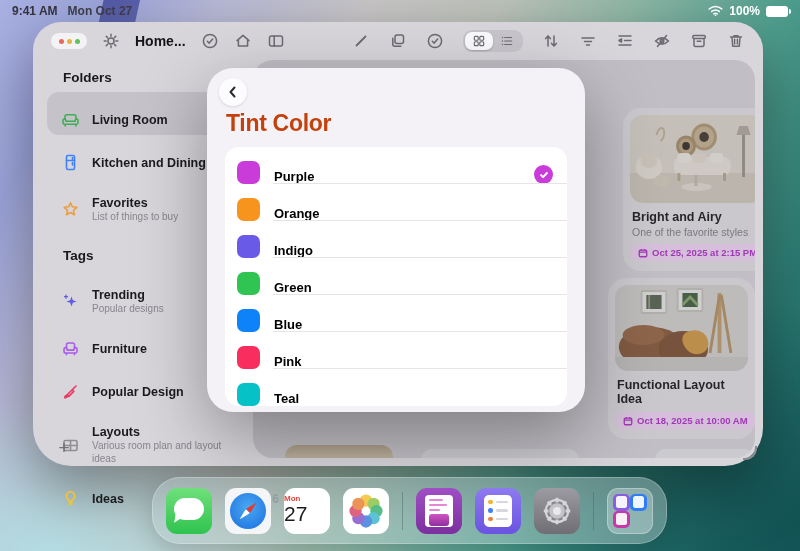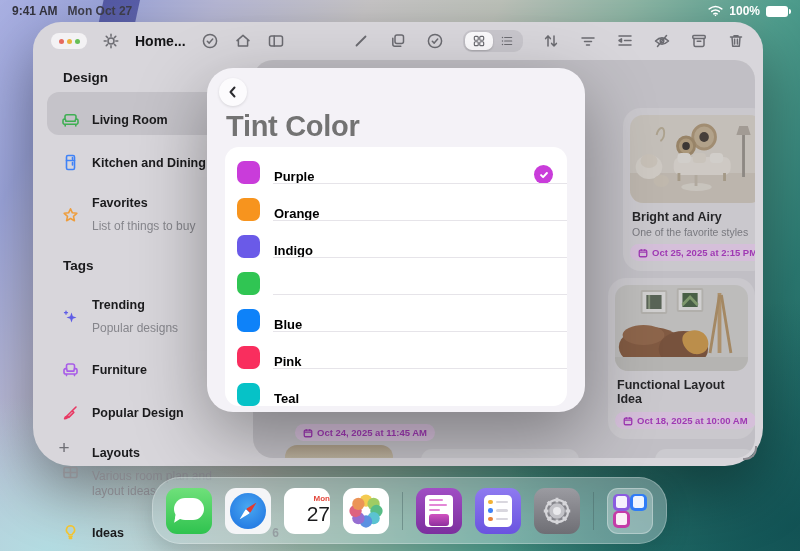--- a/index.html
+++ b/index.html
@@ -41,21 +41,21 @@
 
   
   .sidebar{position:absolute;left:14px;top:38px;width:240px;bottom:0;font-size:12.5px;}
   .side-header{font-size:13.5px;font-weight:700;color:#19191b;margin:10px 0 7px 16px;}
   .side-row{display:flex;align-items:center;padding:18px 10px 6px 10px;border-radius:12px;position:relative;}
   .side-row.sel{background:#c5c3c9;}
   .side-ic{width:26px;display:flex;justify-content:center;margin-right:9px;flex:none;}
   .side-ic svg{width:19px;height:19px;fill:none;stroke-width:1.6;stroke-linecap:round;stroke-linejoin:round;}
   .side-txt{min-width:0;}
   .side-label{font-weight:700;color:#1b1b1d;white-space:nowrap;}
-  .side-sub{font-size:12px;color:#86868c;line-height:1.25;margin-top:9px;}
+  .side-sub{font-size:10px;color:#86868c;line-height:1.25;margin-top:1px;}
   .side-count{position:absolute;right:8px;font-size:12px;color:#77777d;font-weight:600;}
   .side-plus{position:absolute;left:6px;bottom:6px;width:22px;height:22px;color:#6f6f75;font-size:19px;line-height:20px;text-align:center;}
 
   
   .content{position:absolute;left:220px;top:38px;right:8px;bottom:8px;background:#d2d0d5;border-radius:20px;overflow:hidden;}
   .scrim{position:absolute;inset:0;background:rgba(90,90,96,.14);z-index:3;}
   .badge{display:inline-flex;align-items:center;gap:4px;background:#e9d0ee;color:#ab34c1;font-weight:700;font-size:9.5px;padding:3px 8px;border-radius:9px;white-space:nowrap;}
   .badge svg{width:10px;height:10px;stroke:#ab34c1;fill:none;stroke-width:1.6;}
   .mid-badge{position:absolute;left:42px;top:364px;}
   .mid-plus{position:absolute;left:44px;top:386px;color:#717176;font-size:20px;}
@@ -70,42 +70,42 @@
   .card-sub{font-size:10.5px;color:#7e7e84;margin:2px 2px 0 2px;}
   .card .badge{margin:6px 0 0 0;}
 
   
   .rhandle{position:absolute;right:6px;bottom:6px;width:14px;height:14px;border-right:2.5px solid #8e8c92;border-bottom:2.5px solid #8e8c92;border-bottom-right-radius:12px;}
 
   
   .popup{position:absolute;left:207px;top:68px;width:378px;height:344px;background:#f4f2f7;border-radius:26px;box-shadow:0 24px 70px rgba(0,0,0,.35);z-index:10;}
   .back-btn{position:absolute;left:12px;top:10px;width:28px;height:28px;border-radius:50%;background:#fcfbfd;box-shadow:0 1px 3px rgba(0,0,0,.12);display:flex;align-items:center;justify-content:center;}
   .back-btn svg{width:12px;height:12px;stroke:#2a2a2e;fill:none;stroke-width:2;stroke-linecap:round;stroke-linejoin:round;}
-  .popup-title{position:absolute;left:19px;top:42px;font-size:29px;font-weight:800;letter-spacing:-.3px;color:#737373;}
+  .popup-title{position:absolute;left:19px;top:42px;font-size:23px;font-weight:800;letter-spacing:-.3px;color:#c2410c;}
   .color-list{position:absolute;left:18px;right:18px;top:79px;height:259px;background:#fff;border-radius:14px;overflow:hidden;}
   .color-row{position:relative;height:37px;display:flex;align-items:flex-end;padding:0 14px 0 12px;}
   .color-row:not(:last-child):after{content:"";position:absolute;left:48px;right:0;bottom:0;height:1px;background:#e6e4e9;}
   .swatch{width:23px;height:23px;border-radius:7px;flex:none;}
   .color-name{font-size:13px;font-weight:600;color:#000;margin-left:14px;flex:1;}
   .check-badge{width:19px;height:19px;border-radius:50%;display:flex;align-items:center;justify-content:center;}
   .check-badge svg{width:10px;height:10px;stroke:#fff;fill:none;stroke-width:2.4;stroke-linecap:round;stroke-linejoin:round;}
 
   
   .dock{position:absolute;left:152px;top:477px;height:67px;background:rgba(190,212,212,.42);border:1px solid rgba(255,255,255,.25);border-radius:28px;display:flex;align-items:center;padding:0 13px;gap:13px;z-index:20;box-shadow:0 8px 24px rgba(0,30,30,.18);}
   .dock-ic{width:46px;height:46px;border-radius:11px;position:relative;overflow:hidden;flex:none;}
   .dock-div{width:1px;height:38px;background:rgba(70,100,100,.45);flex:none;}
   .di-msg{background:linear-gradient(180deg,#6fe07a,#2fc34f);}
   .bubble{position:absolute;left:8px;top:10px;width:30px;height:22px;background:#fff;border-radius:11px;}
   .bubble:after{content:"";position:absolute;left:1px;bottom:-4px;border:5px solid transparent;border-top-color:#fff;border-left-color:#fff;transform:rotate(12deg);}
   .di-safari{background:#f4f5f7;display:flex;align-items:center;justify-content:center;}
   .compass{width:36px;height:36px;border-radius:50%;background:radial-gradient(circle at 50% 40%,#4aa8f0,#1b6fe0);position:relative;}
   .needle{position:absolute;left:50%;top:50%;width:24px;height:6px;transform:translate(-50%,-50%) rotate(-45deg);}
   .needle:before{content:"";position:absolute;left:0;top:0;width:12px;height:6px;background:#fff;clip-path:polygon(0 50%,100% 0,100% 100%);}
   .needle:after{content:"";position:absolute;right:0;top:0;width:12px;height:6px;background:#e33b30;clip-path:polygon(0 0,100% 50%,0 100%);}
-  .di-cal{background:#fff;display:flex;flex-direction:column;align-items:flex-end;justify-content:center;}
+  .di-cal{background:#fff;display:flex;flex-direction:column;align-items:flex-start;justify-content:center;}
   .cal-mon{font-size:8px;font-weight:700;color:#e3483c;line-height:1;}
   .cal-day{font-size:21px;font-weight:400;color:#1b1b1d;line-height:1.05;}
   .di-photos{background:#fff;display:flex;align-items:center;justify-content:center;}
   .di-app1{background:linear-gradient(180deg,#a04ec4,#7c2f9e);}
   .sheet1{position:absolute;left:9px;top:7px;width:28px;height:32px;background:#fff;border-radius:4px;padding:4px;}
   .sheet1 i{display:block;height:2.5px;border-radius:2px;background:#e387d6;margin-bottom:2.5px;}
   .sheet1 b{display:block;height:12px;border-radius:3px;background:linear-gradient(180deg,#d053c0,#8e2f9e);margin-top:3px;}
   .di-app2{background:linear-gradient(180deg,#8e7af0,#6a53e0);}
   .sheet2{position:absolute;left:9px;top:7px;width:28px;height:32px;background:#fff;border-radius:5px;padding:5px 4px;}
   .sheet2 .r{display:flex;align-items:center;gap:3px;margin-bottom:4px;}
@@ -248,21 +248,21 @@
         </span>
         <span class="ic">
           <svg viewBox="0 0 18 18">
               <path d="M3.5 5h11M7 5V3.8h4V5M5 5l.7 9.2h6.6L13 5M7.6 7.3v4.6M10.4 7.3v4.6"></path>
             </svg>
         </span>
       </div>
     </div>
 
     <div class="sidebar">
-      <div class="side-header">Design</div>
+      <div class="side-header">Folders</div>
 
       <div class="side-row sel">
         <span class="side-ic">
           <svg viewBox="0 0 19 19" style="stroke:#3fae53">
               <path d="M4 9V6.5A1.8 1.8 0 0 1 5.8 4.7h7.4A1.8 1.8 0 0 1 15 6.5V9"></path>
               <path d="M3.2 9a1.6 1.6 0 0 1 1.6 1.6v.6h9.4v-.6A1.6 1.6 0 0 1 15.8 9 1.6 1.6 0 0 1 17 10.6v2.2a1.4 1.4 0 0 1-1.4 1.4H3.4A1.4 1.4 0 0 1 2 12.8v-2.2A1.6 1.6 0 0 1 3.2 9ZM4.2 14.2V16M14.8 14.2V16"></path>
             </svg>
         </span>
         <span class="side-txt"><span class="side-label">Living Room</span></span>
       </div>
@@ -346,27 +346,20 @@
         </span>
         <span class="side-txt"><span class="side-label">Ideas</span></span>
         <span class="side-count">6</span>
       </div>
 
       <span class="side-plus">+</span>
     </div>
 
     <div class="content">
 
-      <span class="badge mid-badge">
-        <svg viewBox="0 0 12 12">
-            <rect x="1.5" y="2.5" width="9" height="8" rx="1.5"></rect>
-            <path d="M1.5 5h9M4 1.5v2M8 1.5v2"></path>
-          </svg>
-        <span>Oct 24, 2025 at 11:45 AM</span>
-      </span>
       <span class="mid-plus">+</span>
       <div class="frag img" style="left:32px;width:108px;height:15px;"></div>
       <div class="frag" style="left:168px;width:158px;height:11px;"></div>
       <div class="frag" style="left:402px;width:100px;height:11px;"></div>
 
       <div class="card" style="left:370px;top:48px;">
         <span class="card-img" style="height:88px;">
           <svg viewBox="0 0 140 88" preserveAspectRatio="none">
             <rect width="140" height="88" fill="#e3dcd2"></rect>
             <rect width="140" height="30" y="58" fill="#d8cfc2"></rect>
@@ -458,20 +451,21 @@
       <div class="color-row">
         <span class="swatch" style="background: rgb(247, 148, 30);"></span>
         <span class="color-name">Orange</span>
       </div>
       <div class="color-row">
         <span class="swatch" style="background: rgb(106, 90, 232);"></span>
         <span class="color-name">Indigo</span>
       </div>
       <div class="color-row">
         <span class="swatch" style="background: rgb(48, 197, 83);"></span>
+        <span class="color-name">Green</span>
       </div>
       <div class="color-row">
         <span class="swatch" style="background: rgb(14, 130, 249);"></span>
         <span class="color-name">Blue</span>
       </div>
       <div class="color-row">
         <span class="swatch" style="background: rgb(249, 46, 94);"></span>
         <span class="color-name">Pink</span>
       </div>
       <div class="color-row">

